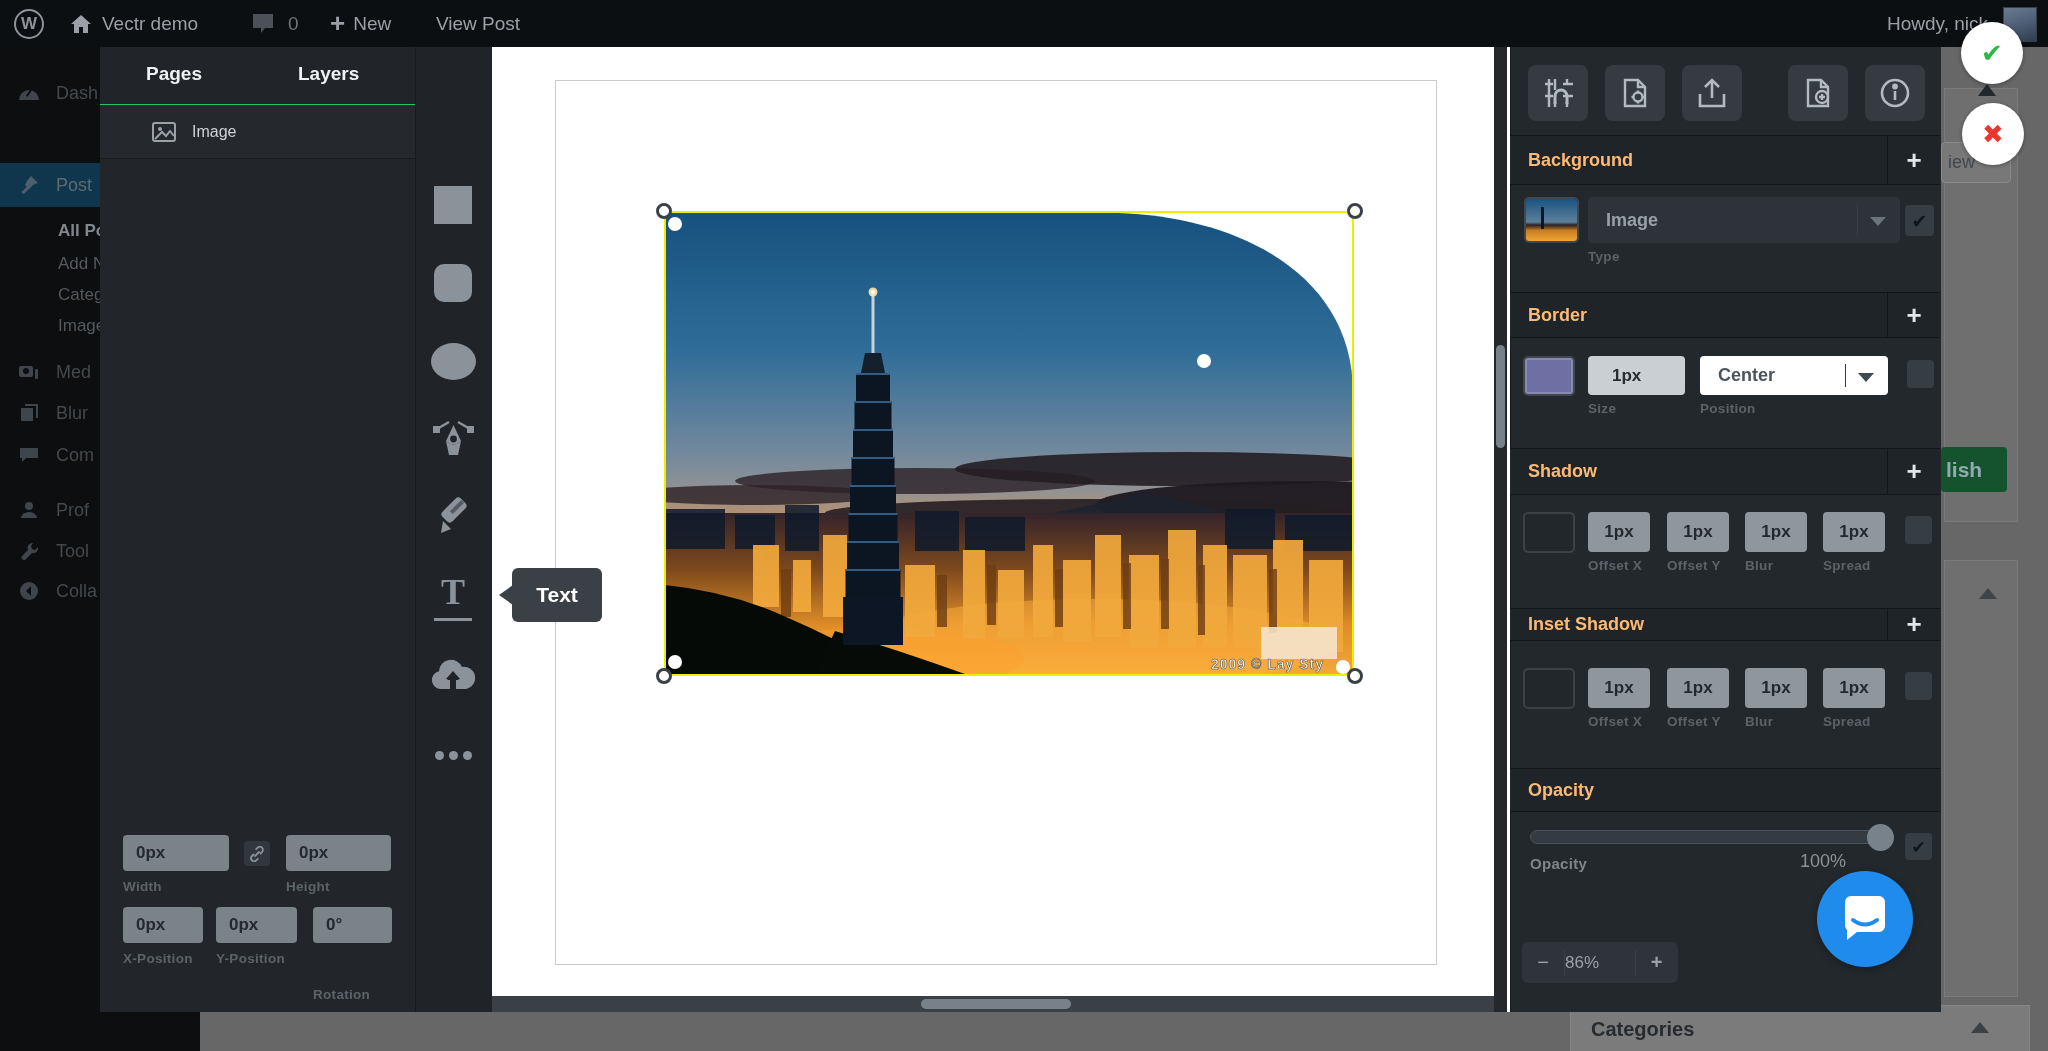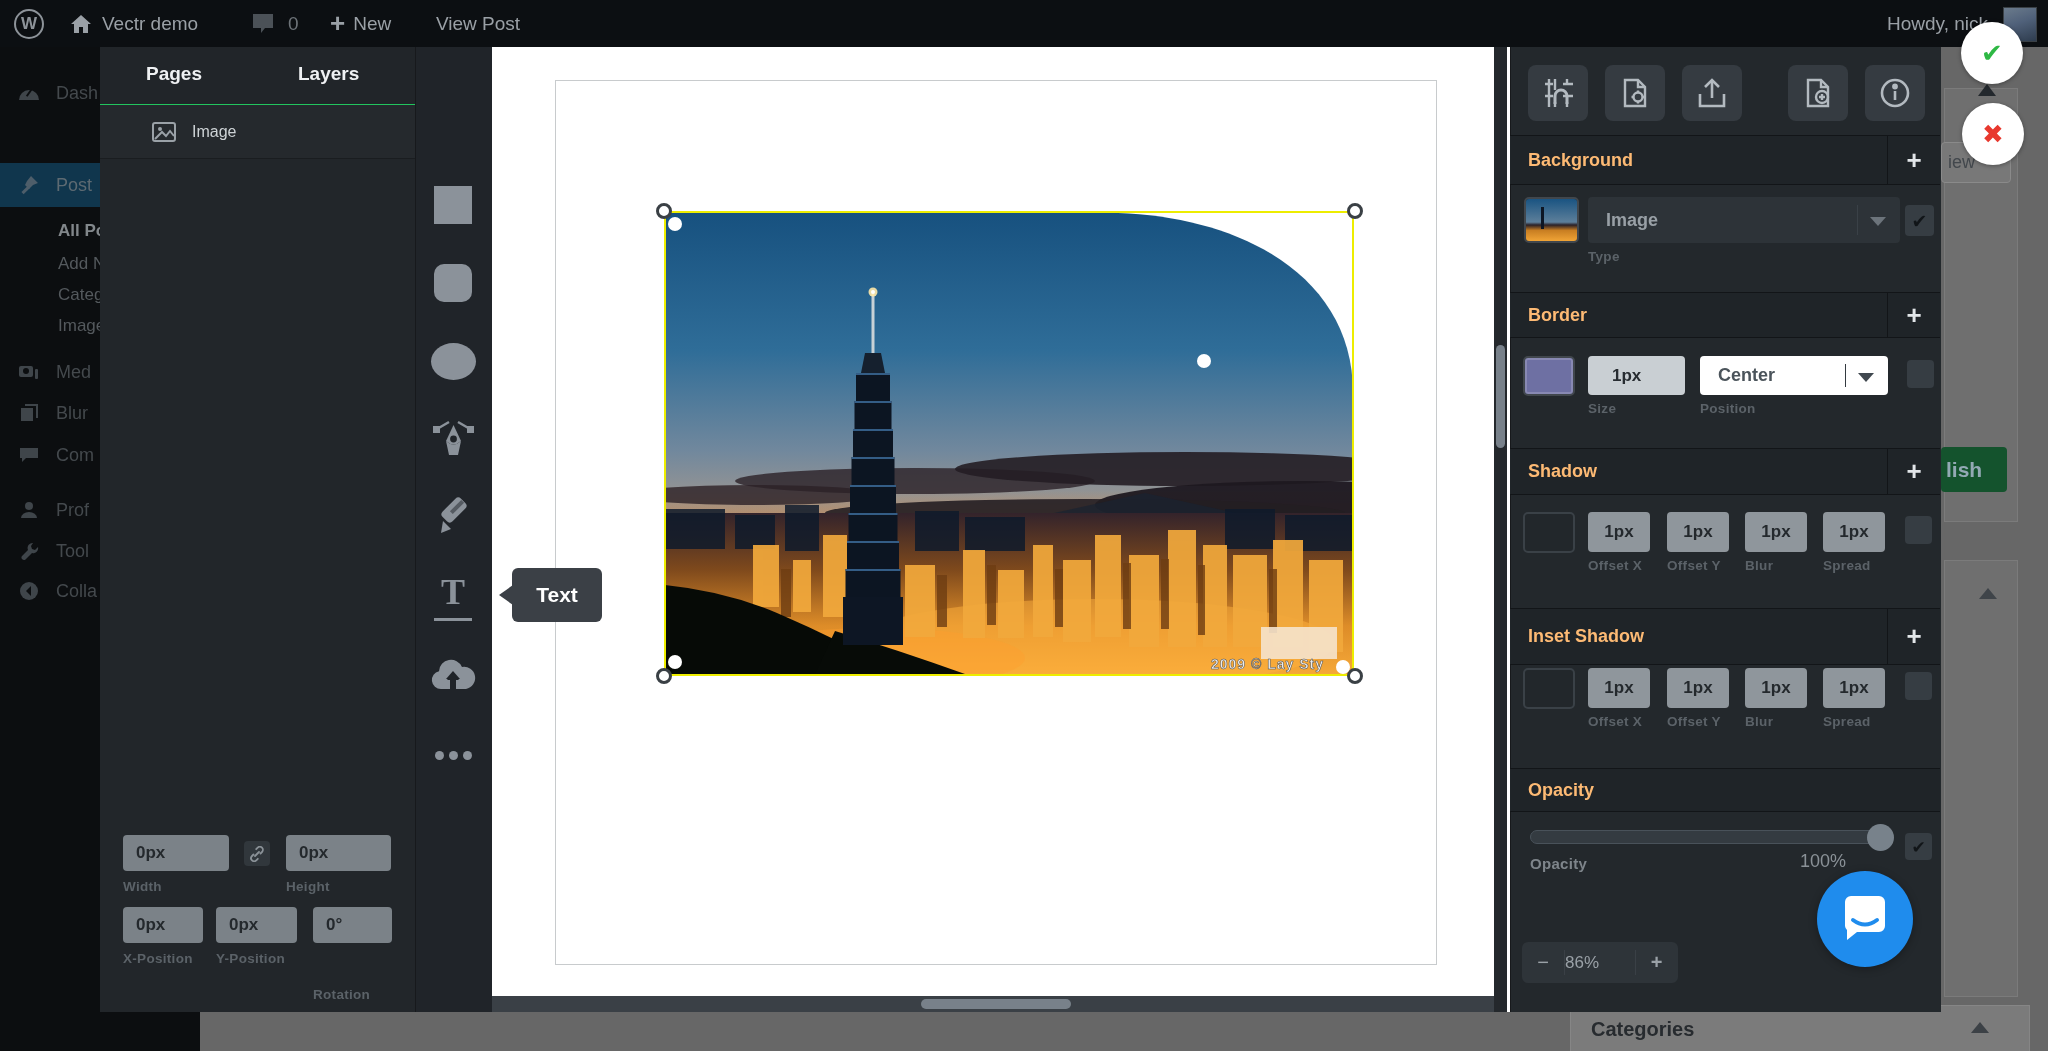--- a/index.html
+++ b/index.html
@@ -481,21 +481,21 @@
   <div class="inp center" style="left:1588px;top:512px;width:62px;height:40px;">1px</div>
   <div class="inp center" style="left:1667px;top:512px;width:62px;height:40px;">1px</div>
   <div class="inp center" style="left:1745px;top:512px;width:62px;height:40px;">1px</div>
   <div class="inp center" style="left:1823px;top:512px;width:62px;height:40px;">1px</div>
   <div class="lbl" style="left:1588px;top:558px;">Offset X</div>
   <div class="lbl" style="left:1667px;top:558px;">Offset Y</div>
   <div class="lbl" style="left:1745px;top:558px;">Blur</div>
   <div class="lbl" style="left:1823px;top:558px;">Spread</div>
   <div class="cb" style="left:1905px;top:516px;width:27px;height:28px;"></div>
 
-  <div class="sec-head" style="top:608px;height:57px;">
+  <div class="sec-head" style="top:608px;height:33px;">
     <span class="sec-title">Inset Shadow</span>
     <span class="sec-plus">+</span>
   </div>
   <div class="swatch" style="left:1523px;top:668px;width:52px;height:41px;background:#22272b;border-color:#3a4147;"></div>
   <div class="inp center" style="left:1588px;top:668px;width:62px;height:40px;">1px</div>
   <div class="inp center" style="left:1667px;top:668px;width:62px;height:40px;">1px</div>
   <div class="inp center" style="left:1745px;top:668px;width:62px;height:40px;">1px</div>
   <div class="inp center" style="left:1823px;top:668px;width:62px;height:40px;">1px</div>
   <div class="lbl" style="left:1588px;top:714px;">Offset X</div>
   <div class="lbl" style="left:1667px;top:714px;">Offset Y</div>

